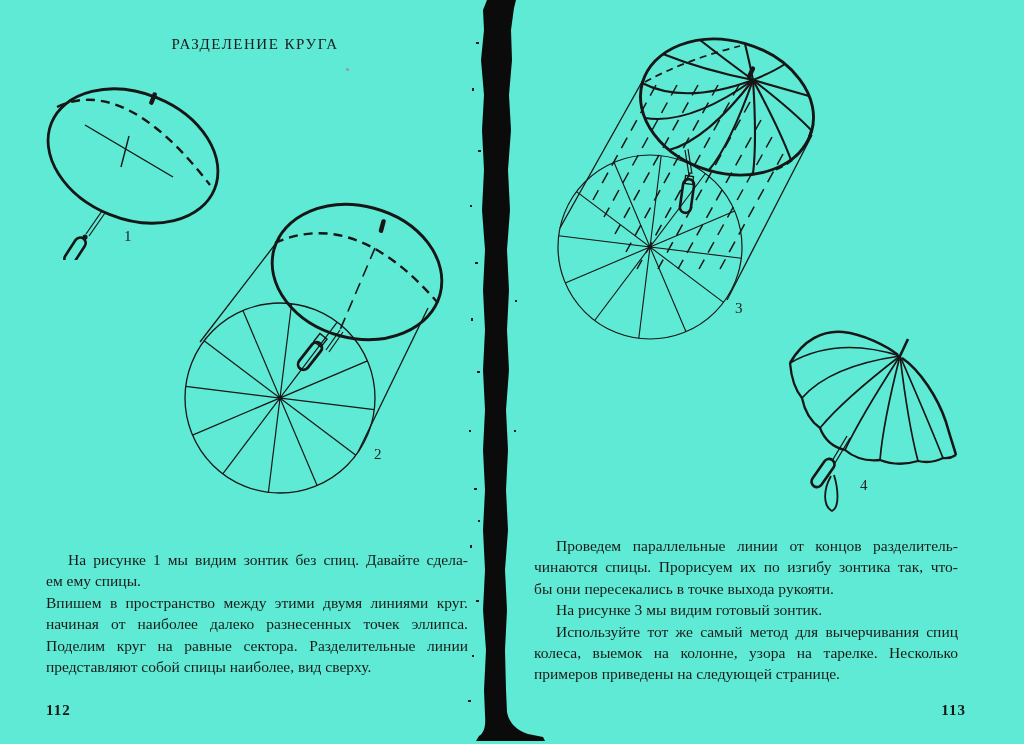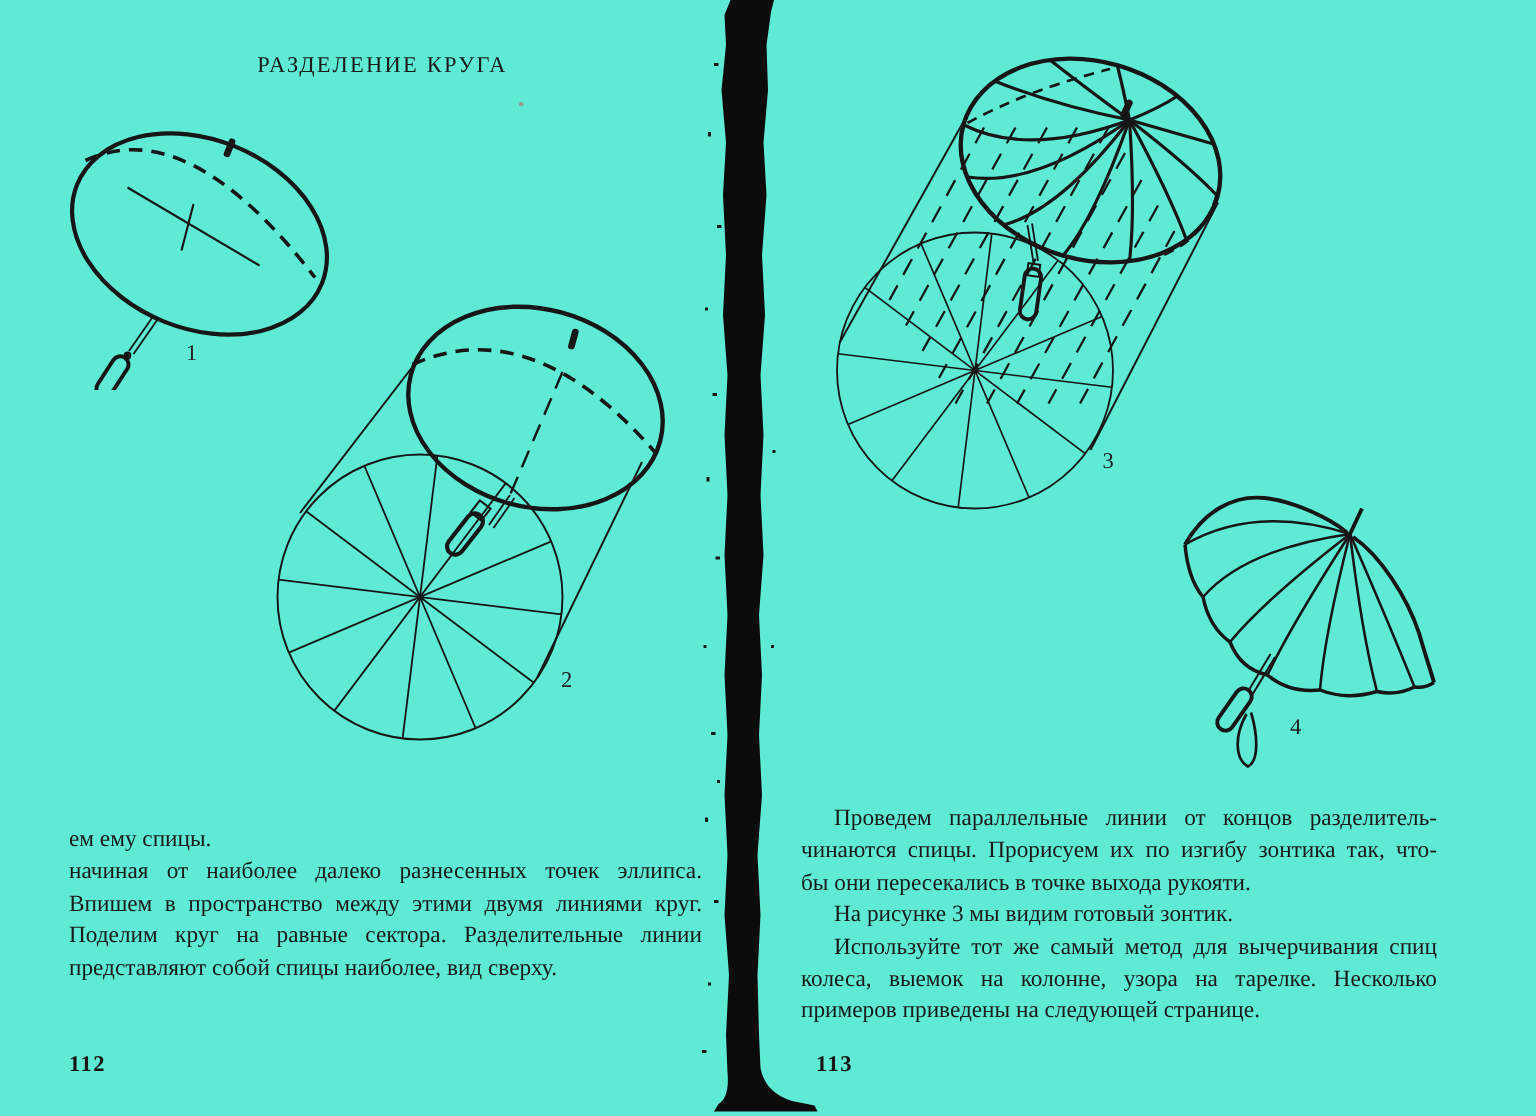--- a/index.html
+++ b/index.html
@@ -17,21 +17,21 @@
   .tb-left{left:46px; top:549px; width:422px;}
   .tb-right{left:534px; top:535px; width:424px;}
   .line{text-align:justify; text-align-last:justify; white-space:normal;}
   .line.last{text-align-last:left;}
   .line.indent{padding-left:22px;}
   .folio{
     position:absolute; top:702px; font-size:15px; font-weight:bold;
     letter-spacing:1px; color:#161616;
   }
   .folio-left{left:46px; width:422px; text-align:left;}
-  .folio-right{left:544px; width:422px; text-align:left;}
+  .folio-right{left:544px; width:422px; text-align:right;}
   .fig-label{position:absolute; font-size:15px; color:#222;}
   .figsvg{position:absolute;}
   .speck{position:absolute; border-radius:50%; background:#9a9a94;}
   .gutter{position:absolute; left:0; top:0; pointer-events:none;}
 </style>
 </head>
 <body>
 
 <div class="sheet">
 
@@ -74,23 +74,24 @@
       <path d="M205,63 L170,145" stroke-width="1.6" stroke-dasharray="12 7"></path>
       <path d="M170,145 L156,165" stroke-width="1.2"></path>
       <path d="M173,147 L159,167" stroke-width="1.2"></path>
       <rect x="146" y="150" width="9" height="10" transform="rotate(38 150 155)" stroke-width="1.4"></rect>
       <rect x="134.5" y="155" width="11" height="32" rx="5.5" transform="rotate(38 140 171)" stroke-width="2.8"></rect>
     </g>
   </svg>
   <div class="fig-label" style="left:374px;top:446px">2</div>
 
   <div class="textblock tb-left">
+    <div class="line indent">На рисунке 1 мы видим зонтик без спиц. Давайте сдела-</div>
     <div class="line last">ем ему спицы.</div>
+    <div class="line">Впишем в пространство между этими двумя линиями круг.</div>
     <div class="line">начиная от наиболее далеко разнесенных точек эллипса.</div>
-    <div class="line">Впишем в пространство между этими двумя линиями круг.</div>
     <div class="line">Поделим круг на равные сектора. Разделительные линии</div>
     <div class="line last">представляют собой спицы наиболее, вид сверху.</div>
   </div>
   <div class="folio folio-left">112</div>
 
   <svg class="figsvg" style="left:545px;top:10px" width="320" height="335" viewBox="0 0 320 335">
     <g fill="none" stroke="#161616">
 
       <circle cx="105" cy="237" r="92" stroke-width="1.2"></circle>
       <path d="M196.3,248.2 L13.7,225.8" stroke-width="1.1"></path>

